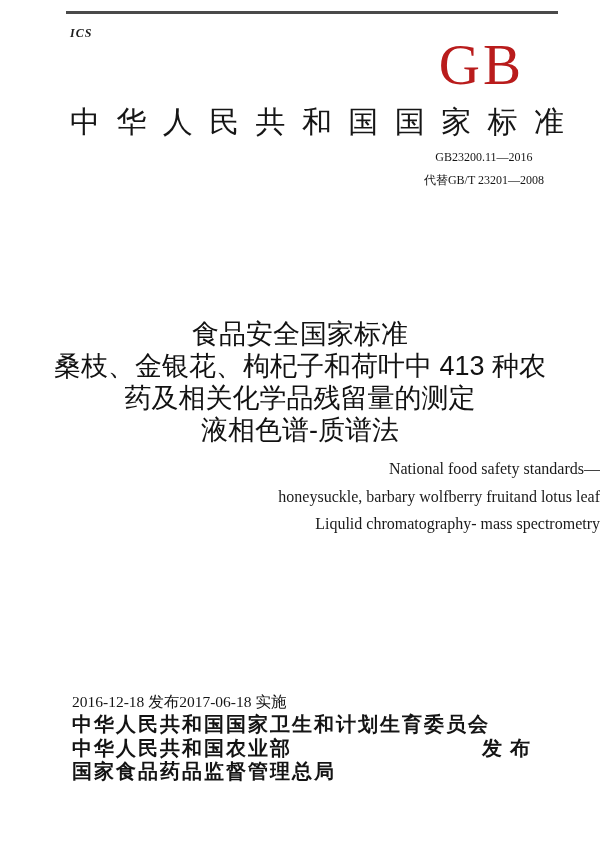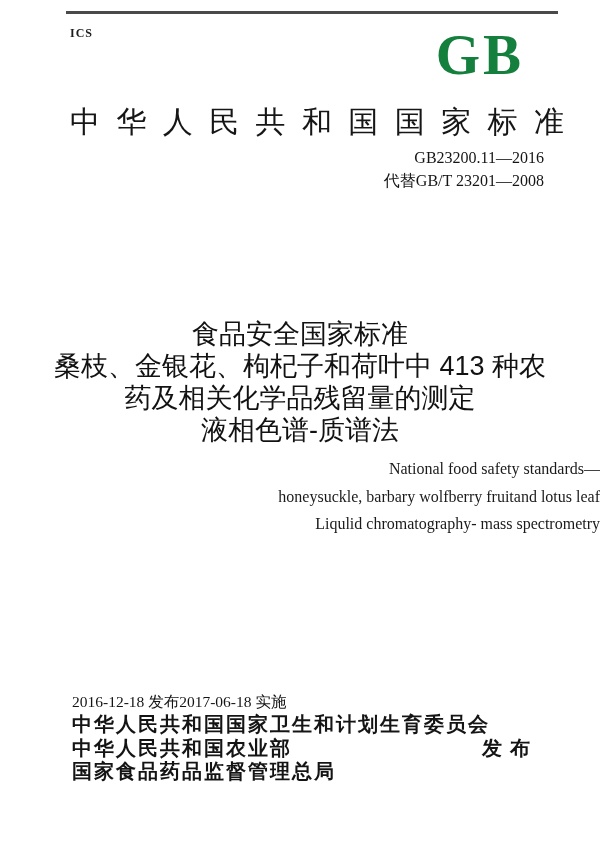--- a/index.html
+++ b/index.html
@@ -13,38 +13,39 @@
   }
   .page{position:absolute;left:0;top:0;width:600px;height:849px;background:#ffffff;}
   .top-rule{
     position:absolute;left:66px;top:11px;width:492px;height:3px;
     background:#4a4a4a;
   }
   .ics{
     position:absolute;left:70px;top:26px;
     font-size:12px;font-weight:bold;letter-spacing:1px;
     font-family:"Liberation Serif", serif;
+    font-style:italic;
   }
   .gb-logo{
-    position:absolute;right:76px;top:26px;
-    font-size:57px;line-height:1;font-weight:bold;
+    position:absolute;right:76px;top:36px;
+    font-size:57px;line-height:1;font-weight:normal;
     letter-spacing:3px;
     font-family:"Liberation Serif", serif;
-    color:#15803d;
+    color:#b91c1c;
   }
   .masthead{
     position:absolute;left:70px;top:105px;width:494px;
     display:flex;justify-content:space-between;
     font-family:"Liberation Sans", sans-serif;
     font-size:30px;line-height:34px;color:#161616;
   }
   .std-numbers{
     position:absolute;right:56px;top:146px;
-    text-align:right;
-    font-size:16px;line-height:23px;
+    text-align:center;
+    font-size:12px;line-height:23px;
     font-family:"Liberation Serif", serif;
     color:#151515;
     margin-left:24px;
   }
   .title-cn{
     position:absolute;left:0;top:318px;width:600px;
     text-align:center;
     font-family:"Liberation Sans", sans-serif;
     font-size:27px;line-height:32px;
     color:#121212;

